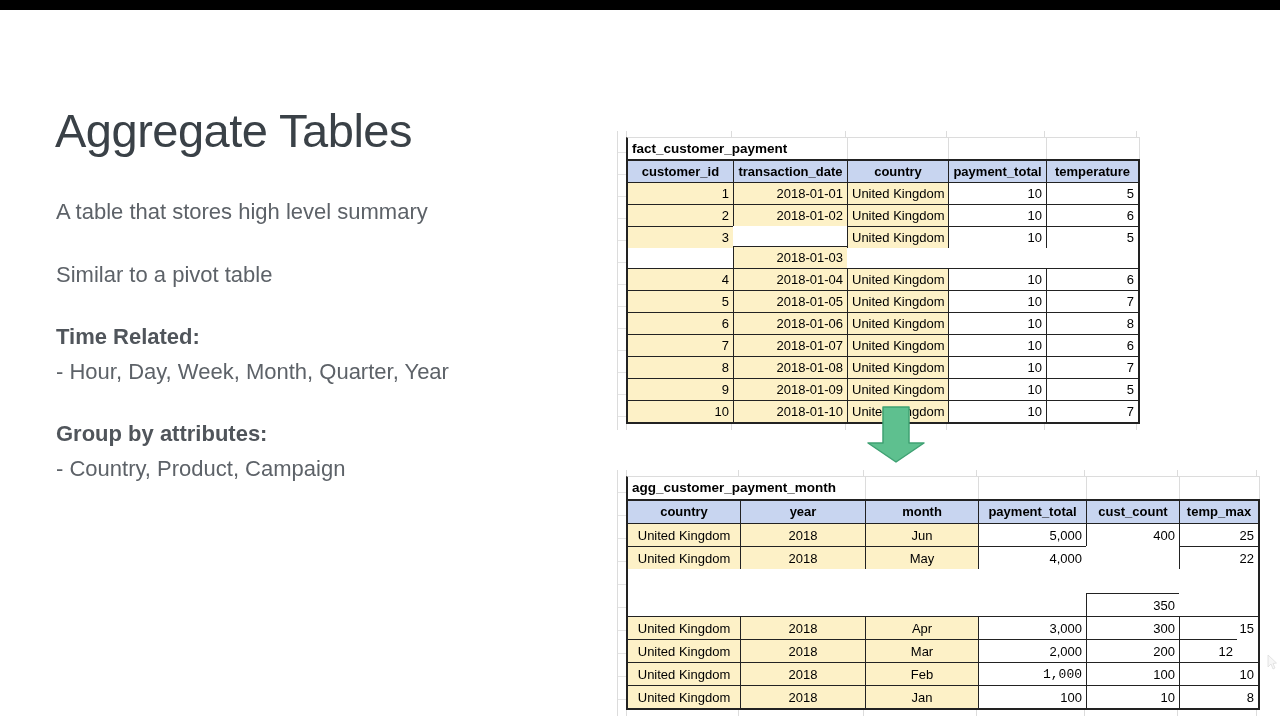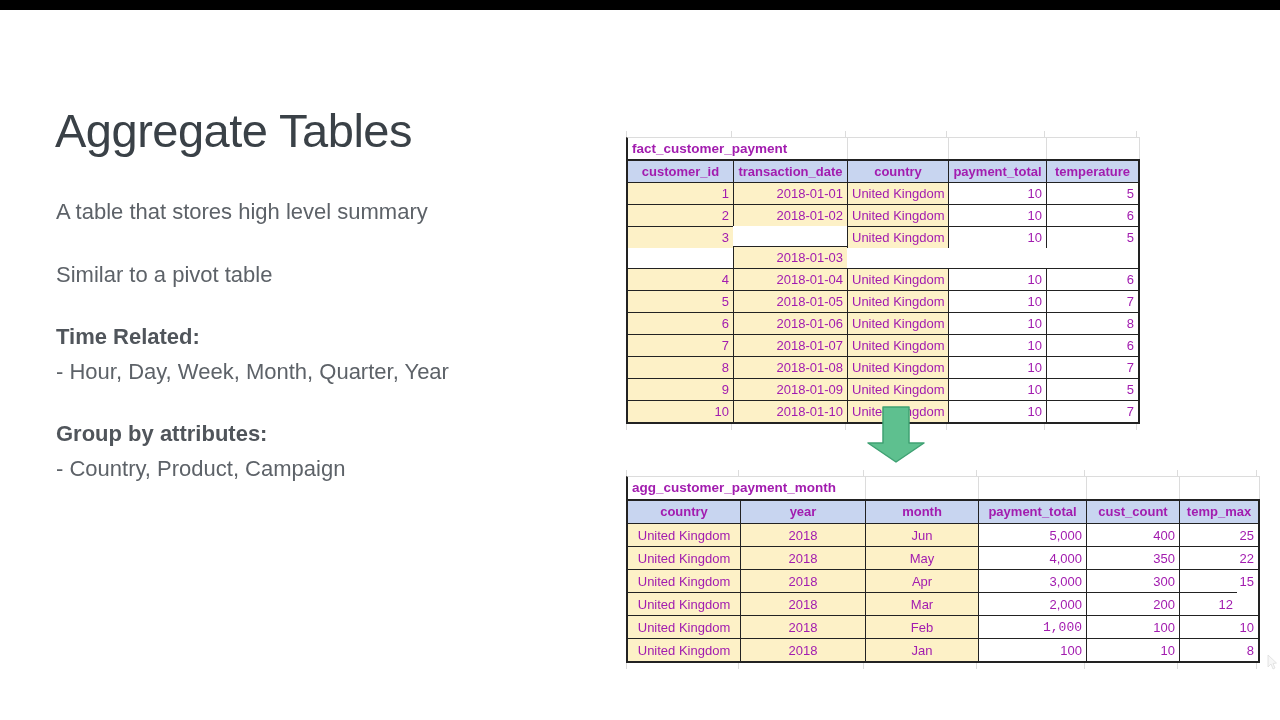--- a/index.html
+++ b/index.html
@@ -11,21 +11,21 @@
   }
   .topbar{position:absolute;left:0;top:0;width:1280px;height:10px;background:#000;}
   .slide-title{
     position:absolute;left:55px;top:72px;font-size:47px;line-height:56px;
     color:#3a4147;font-weight:400;letter-spacing:-0.5px;white-space:nowrap;
   }
   .para{position:absolute;left:56px;font-size:22px;line-height:26px;color:#5d6268;white-space:nowrap;}
   .para.bold{font-weight:bold;color:#50555b;}
 
   
-  .sheet{position:absolute;display:flex;color:#a21caf;align-items:center;}
+  .sheet{position:absolute;display:flex;color:#000000;}
   .sliver{width:8px;border-left:1px solid var(--grid-faint);}
   .sheet-main{display:flex;flex-direction:column;}
   .grid-strip{display:flex;height:6px;border-left:1px solid var(--grid-faint);}
   .grid-strip .sc{height:100%;box-sizing:border-box;border-right:1px solid var(--grid-faint);}
   .title-row{
     display:flex;align-items:stretch;background:#fff;
     border-left:2px solid var(--tbl-border);border-top:1px solid var(--grid-faint);
     border-right:1px solid var(--grid-faint);
   }
   .title-cell{
@@ -201,21 +201,21 @@
           <div class="cell" style="width: 113px; height: 23px; line-height: 23px; text-align: center; background: rgb(253, 241, 199);">Jun</div>
           <div class="cell" style="width: 108px; height: 23px; line-height: 23px; text-align: right; background: rgb(255, 255, 255);">5,000</div>
           <div class="cell" style="width: 93px; height: 23px; line-height: 23px; text-align: right; background: rgb(255, 255, 255);">400</div>
           <div class="cell" style="width: 79px; height: 23px; line-height: 23px; text-align: right; background: rgb(255, 255, 255);">25</div>
         </div>
         <div class="row">
           <div class="cell first" style="width: 112px; height: 23px; line-height: 23px; text-align: center; background: rgb(253, 241, 199);">United Kingdom</div>
           <div class="cell" style="width: 125px; height: 23px; line-height: 23px; text-align: center; background: rgb(253, 241, 199);">2018</div>
           <div class="cell" style="width: 113px; height: 23px; line-height: 23px; text-align: center; background: rgb(253, 241, 199);">May</div>
           <div class="cell" style="width: 108px; height: 23px; line-height: 23px; text-align: right; background: rgb(255, 255, 255);">4,000</div>
-          <div class="cell" style="width: 93px; height: 23px; line-height: 23px; text-align: right; background: rgb(255, 255, 255);">350</div>
+          <div class="cell" style="width: 93px; height: 23px; line-height: 23px; text-align: right; background: rgb(255, 255, 255); margin-top: 47px;">350</div>
           <div class="cell" style="width: 79px; height: 23px; line-height: 23px; text-align: right; background: rgb(255, 255, 255);">22</div>
         </div>
         <div class="row">
           <div class="cell first" style="width: 112px; height: 23px; line-height: 23px; text-align: center; background: rgb(253, 241, 199);">United Kingdom</div>
           <div class="cell" style="width: 125px; height: 23px; line-height: 23px; text-align: center; background: rgb(253, 241, 199);">2018</div>
           <div class="cell" style="width: 113px; height: 23px; line-height: 23px; text-align: center; background: rgb(253, 241, 199);">Apr</div>
           <div class="cell" style="width: 108px; height: 23px; line-height: 23px; text-align: right; background: rgb(255, 255, 255);">3,000</div>
           <div class="cell" style="width: 93px; height: 23px; line-height: 23px; text-align: right; background: rgb(255, 255, 255);">300</div>
           <div class="cell" style="width: 79px; height: 23px; line-height: 23px; text-align: right; background: rgb(255, 255, 255);">15</div>
         </div>

